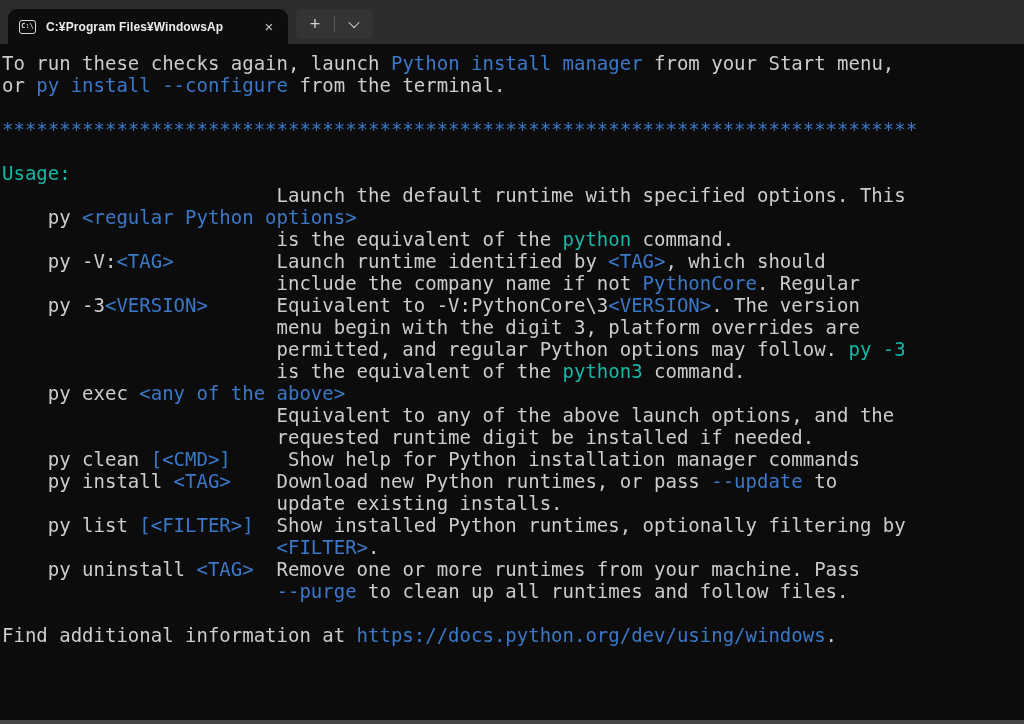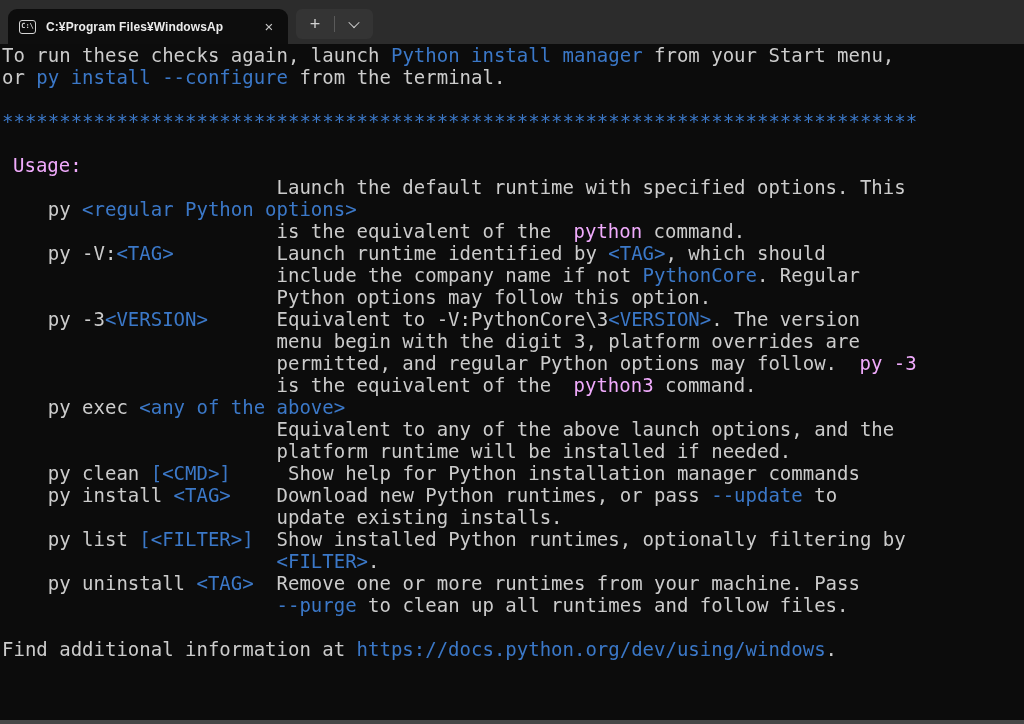--- a/index.html
+++ b/index.html
@@ -44,29 +44,29 @@
     cursor:pointer;
   }
   .chev {
     width:8px; height:8px; border-right:1.8px solid #cfcfcf; border-bottom:1.8px solid #cfcfcf;
     transform:rotate(45deg) translate(-1px,-1px);
   }
 
   
   .terminal {
     width:920px; height:676px; background:#0c0c0c;
-    padding:0 0 0 2px; cursor:text;
+    padding:8px 0 0 2px; cursor:text;
   }
   .term-line {
     height:22px; line-height:22px; white-space:pre;
     font-family:"DejaVu Sans Mono", monospace; font-size:19px;
   }
   .c-fg    { color:#cccccc; }
   .c-blue  { color:#3b78c8; }
-  .c-green { color:#f0abfc;margin-left:11px; }
+  .c-green { color:#14b8a6; }
   .cursor {
     display:inline-block; width:3px; height:18px; background:#bdbdbd;
     vertical-align:-3px;
   }
 
   .bottom-border {
     position:absolute; left:0; bottom:0; width:1024px; height:4px; background:#474747;
   }
 </style>
 </head>
@@ -96,28 +96,27 @@
     <div class="term-line"><span class="c-fg">or </span><span class="c-blue">py install --configure</span><span class="c-fg"> from the terminal.</span></div>
     <div class="term-line"></div>
     <div class="term-line"><span class="c-blue">********************************************************************************</span></div>
     <div class="term-line"></div>
     <div class="term-line"><span class="c-green">Usage:</span></div>
     <div class="term-line"><span class="c-fg">                        Launch the default runtime with specified options. This</span></div>
     <div class="term-line"><span class="c-fg">    py </span><span class="c-blue">&lt;regular Python options&gt;</span></div>
     <div class="term-line"><span class="c-fg">                        is the equivalent of the </span><span class="c-green">python</span><span class="c-fg"> command.</span></div>
     <div class="term-line"><span class="c-fg">    py -V:</span><span class="c-blue">&lt;TAG&gt;</span><span class="c-fg">         Launch runtime identified by </span><span class="c-blue">&lt;TAG&gt;</span><span class="c-fg">, which should</span></div>
     <div class="term-line"><span class="c-fg">                        include the company name if not </span><span class="c-blue">PythonCore</span><span class="c-fg">. Regular</span></div>
-    <div class="term-line"><span class="c-fg">                        Python options may follow this option.</span></div>
     <div class="term-line"><span class="c-fg">    py -3</span><span class="c-blue">&lt;VERSION&gt;</span><span class="c-fg">      Equivalent to -V:PythonCore\3</span><span class="c-blue">&lt;VERSION&gt;</span><span class="c-fg">. The version</span></div>
     <div class="term-line"><span class="c-fg">                        menu begin with the digit 3, platform overrides are</span></div>
     <div class="term-line"><span class="c-fg">                        permitted, and regular Python options may follow. </span><span class="c-green">py -3</span></div>
     <div class="term-line"><span class="c-fg">                        is the equivalent of the </span><span class="c-green">python3</span><span class="c-fg"> command.</span></div>
     <div class="term-line"><span class="c-fg">    py exec </span><span class="c-blue">&lt;any of the above&gt;</span></div>
     <div class="term-line"><span class="c-fg">                        Equivalent to any of the above launch options, and the</span></div>
-    <div class="term-line"><span class="c-fg">                        platform runtime will be installed if needed.</span></div>
+    <div class="term-line"><span class="c-fg">                        requested runtime digit be installed if needed.</span></div>
     <div class="term-line"><span class="c-fg">    py clean </span><span class="c-blue">[&lt;CMD&gt;]</span><span class="c-fg">     Show help for Python installation manager commands</span></div>
     <div class="term-line"><span class="c-fg">    py install </span><span class="c-blue">&lt;TAG&gt;</span><span class="c-fg">    Download new Python runtimes, or pass </span><span class="c-blue">--update</span><span class="c-fg"> to</span></div>
     <div class="term-line"><span class="c-fg">                        update existing installs.</span></div>
     <div class="term-line"><span class="c-fg">    py list </span><span class="c-blue">[&lt;FILTER&gt;]</span><span class="c-fg">  Show installed Python runtimes, optionally filtering by</span></div>
     <div class="term-line"><span class="c-fg">                        </span><span class="c-blue">&lt;FILTER&gt;</span><span class="c-fg">.</span></div>
     <div class="term-line"><span class="c-fg">    py uninstall </span><span class="c-blue">&lt;TAG&gt;</span><span class="c-fg">  Remove one or more runtimes from your machine. Pass</span></div>
     <div class="term-line"><span class="c-fg">                        </span><span class="c-blue">--purge</span><span class="c-fg"> to clean up all runtimes and follow files.</span></div>
     <div class="term-line"></div>
     <div class="term-line"><span class="c-fg">Find additional information at </span><span class="c-blue">https://docs.python.org/dev/using/windows</span><span class="c-fg">.</span></div>
     <div class="term-line"></div>

